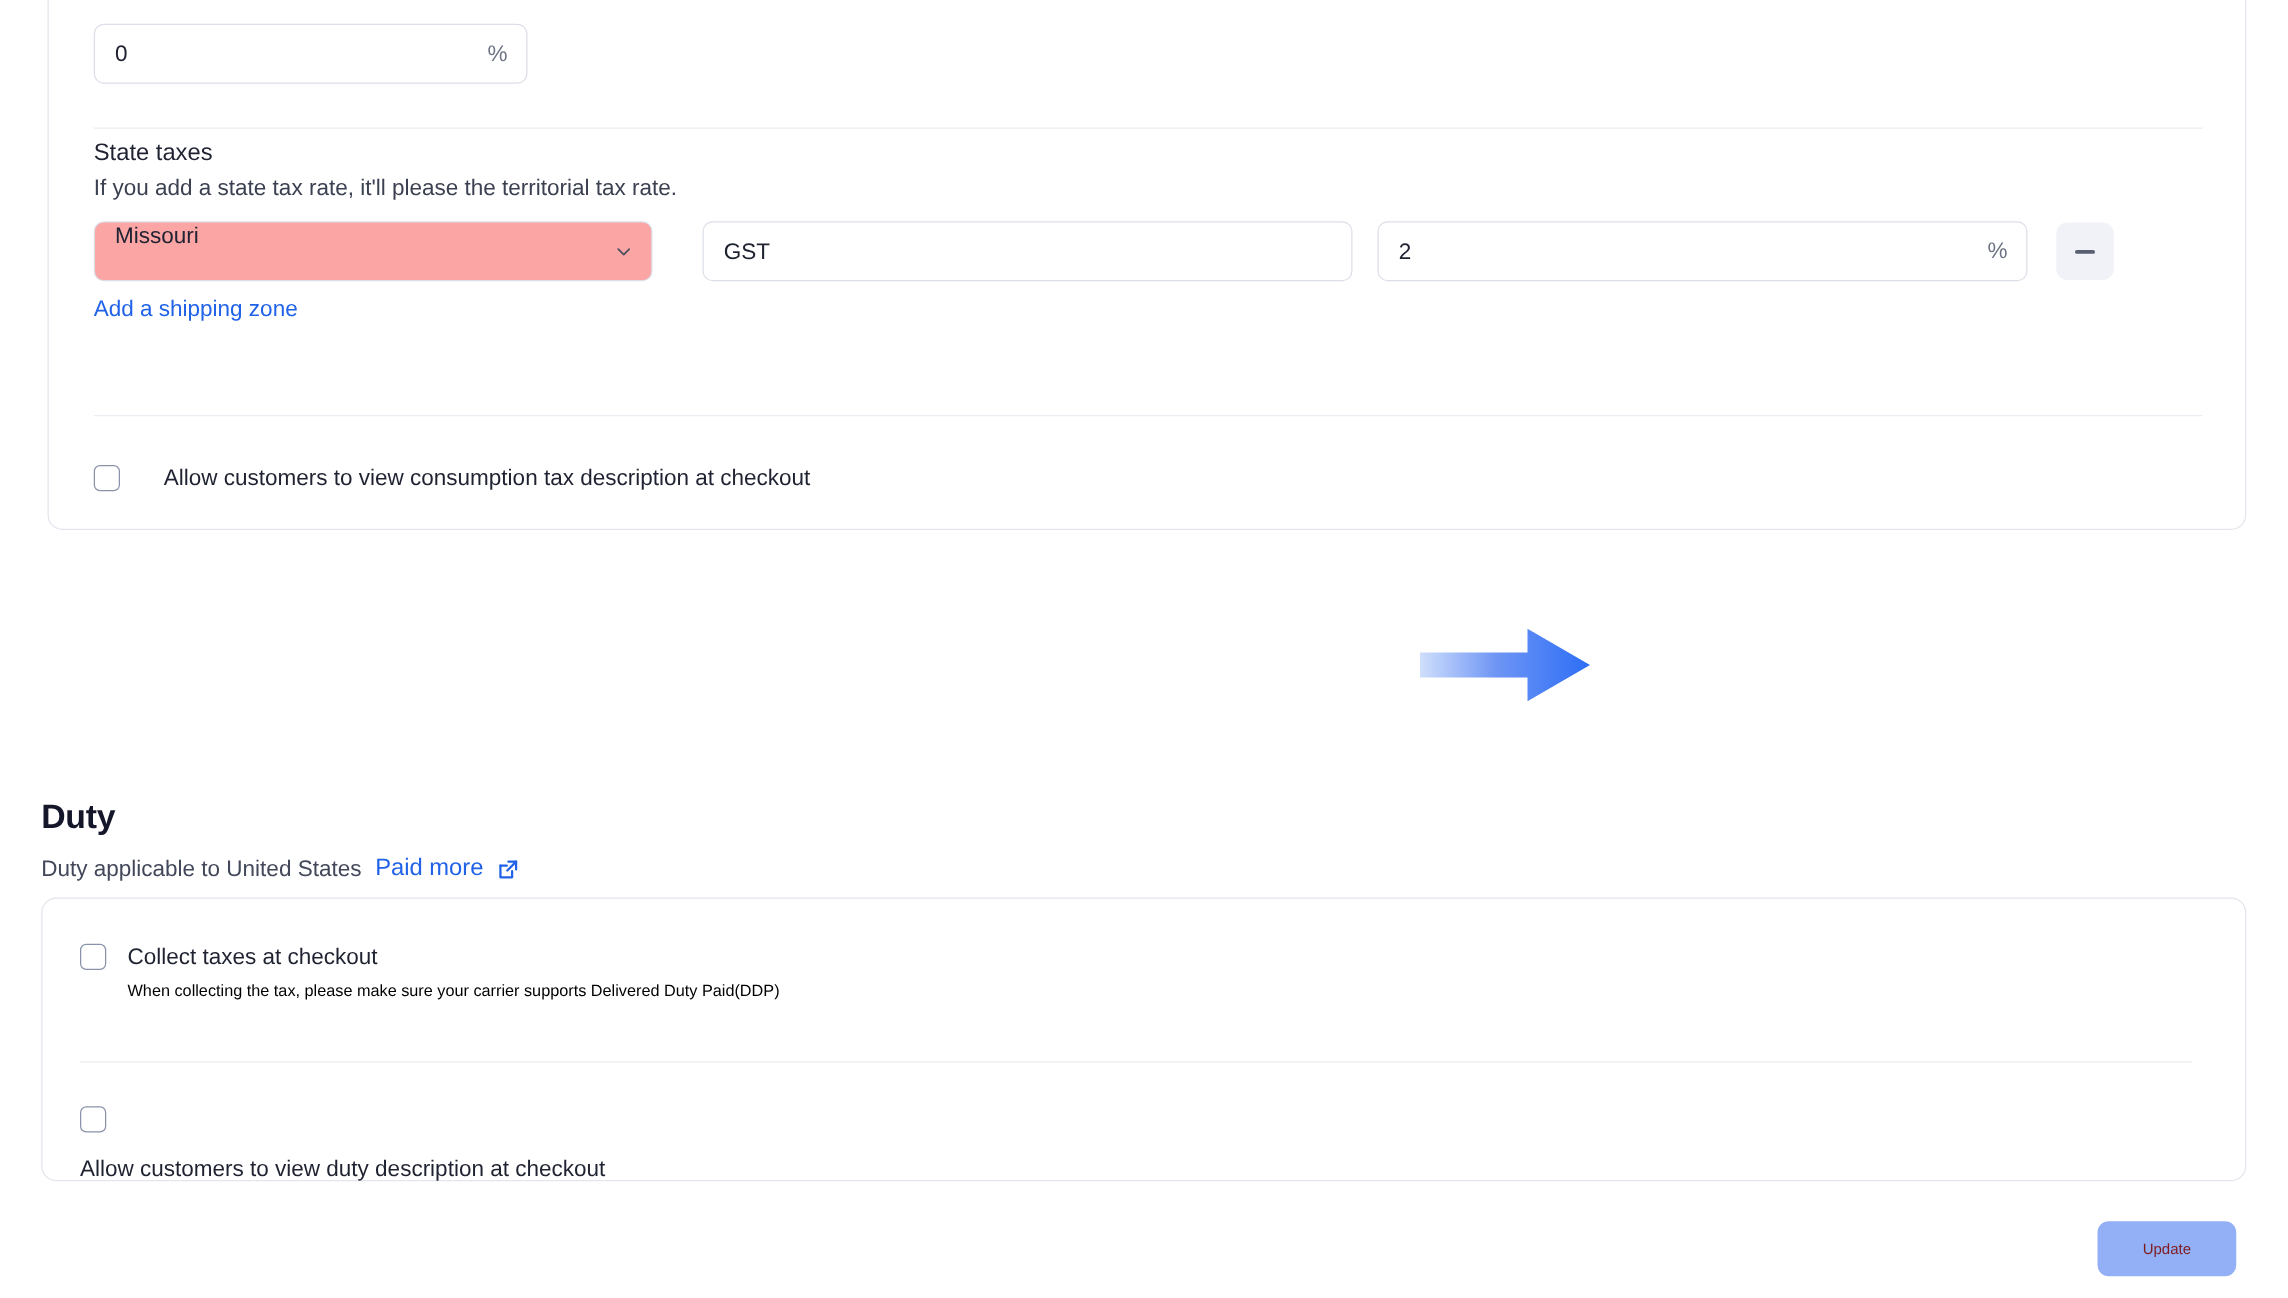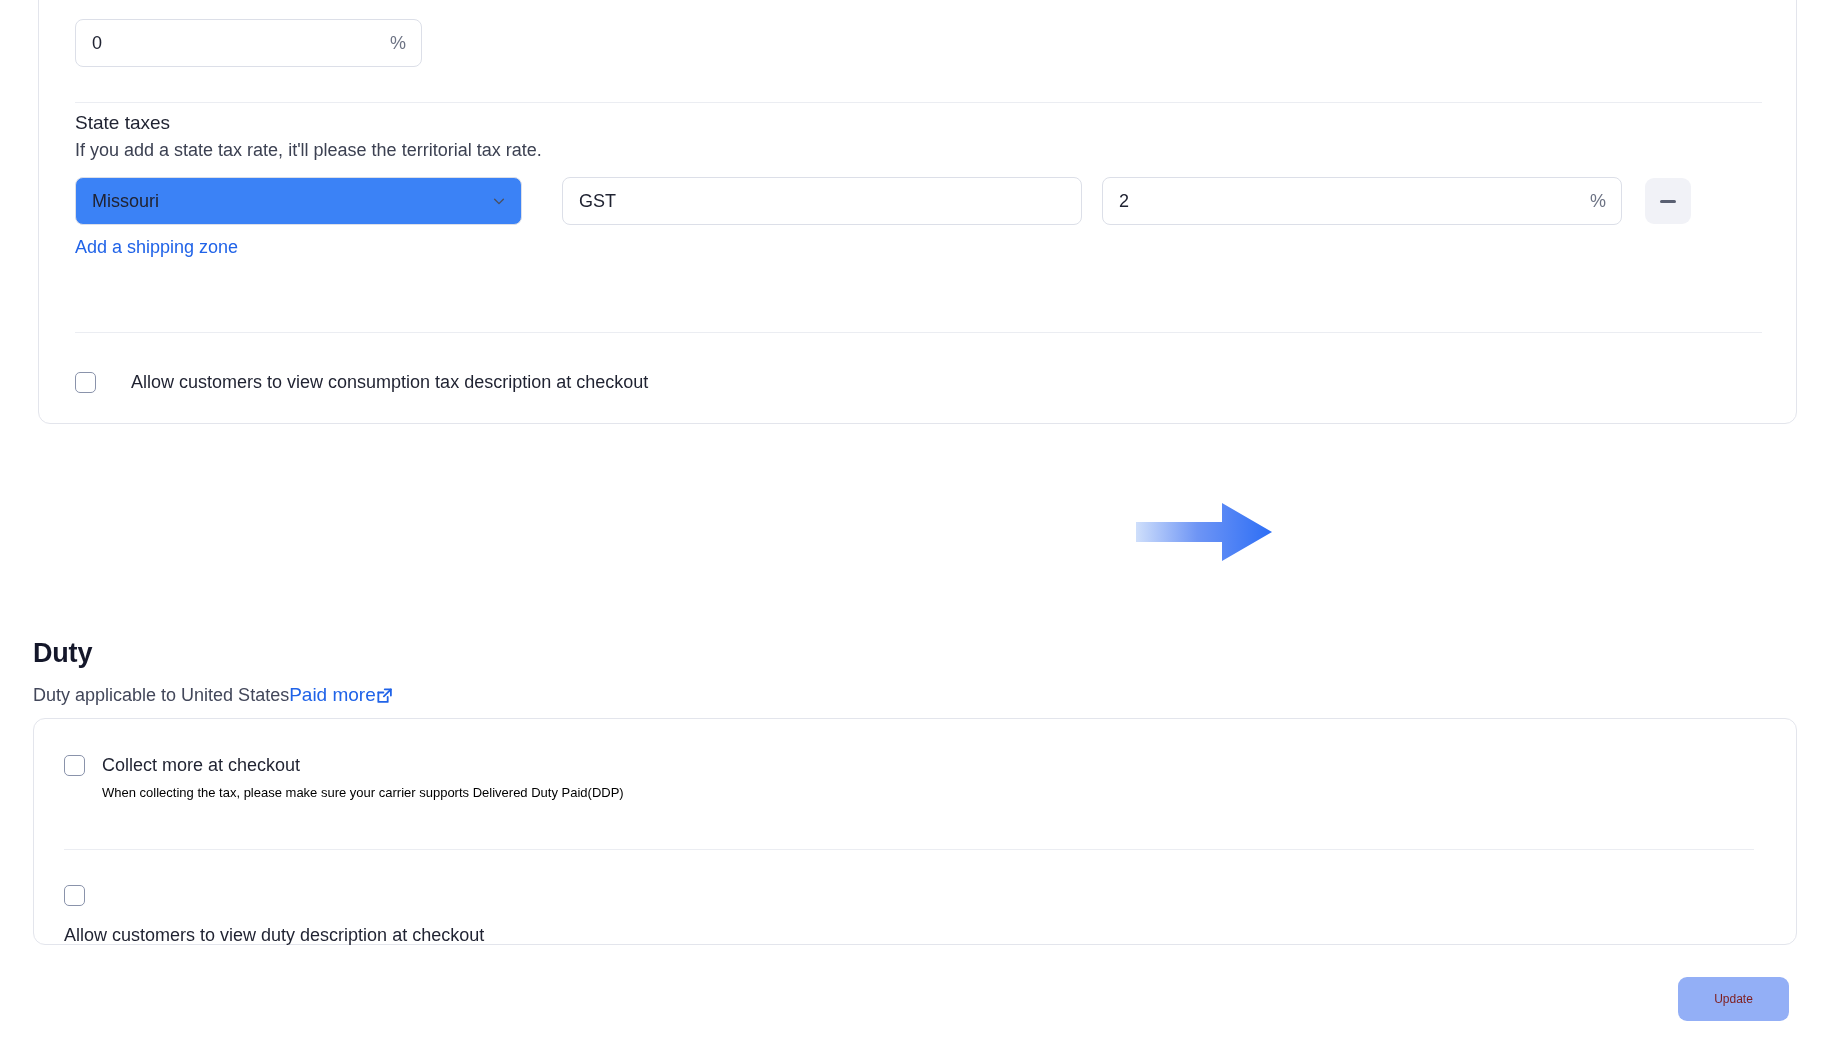--- a/index.html
+++ b/index.html
@@ -96,22 +96,22 @@
     width: 1687px;
     height: 48px;
   }
   .sel-wrap {
     position: absolute; left: 0; top: 0; width: 447px; height: 48px;
   }
   .sel-box {
     width: 100%; height: 100%;
     border: 1px solid #dcdfe8;
     border-radius: 8px;
-    background: #3b82f6;
-    display: flex; align-items: center;
+    background: #fca5a5;
+    display: flex; 
     padding: 0 16px;
     font-size: 18px;
     color: #202332;
     cursor: pointer;
   }
   .chev {
     position: absolute; right: 16px; top: 50%;
     transform: translateY(-50%);
     width: 14px; height: 14px;
   }
@@ -227,21 +227,21 @@
     color: #14172a;
     font-weight: 700;
     letter-spacing: -0.2px;
   }
   #duty-sub-wrap {
     position: absolute;
     left: 33px;
     top: 684px;
     display: flex;
     align-items: center;
-    gap: 0;
+    gap: 11px;
   }
   #duty-sub-text { font-size: 18px; color: #42475a; }
   #learn-more {
     font-size: 19px;
     color: #2063e8;
     text-decoration: none;
     font-weight: 500;
     cursor: pointer;
   }
   #external-link-icon { width: 17px; height: 17px; display: block; }
@@ -348,21 +348,21 @@
       <path d="M8.2 2.2 L14 2.2 L14 8" fill="none" stroke="#2063e8" stroke-width="1.7" stroke-linecap="round" stroke-linejoin="round"></path>
       <path d="M14 2.2 L7.4 8.8" fill="none" stroke="#2063e8" stroke-width="1.7" stroke-linecap="round"></path>
     </svg>
   </div>
 
   <div class="card" id="card-duty">
 
     <div class="cb-row" id="cb-collect-duty">
       <span class="cbox"></span>
       <span>
-        <div class="cb-label">Collect more at checkout</div>
+        <div class="cb-label">Collect taxes at checkout</div>
         <div class="cb-help">When collecting the tax, please make sure your carrier supports Delivered Duty Paid(DDP)</div>
       </span>
     </div>
 
     <div class="divider div-3"></div>
 
     <div class="cb-row" id="cb-allow-duty">
       <span class="cbox"></span>
       <span class="cb-label">Allow customers to view duty description at checkout</span>
     </div>

